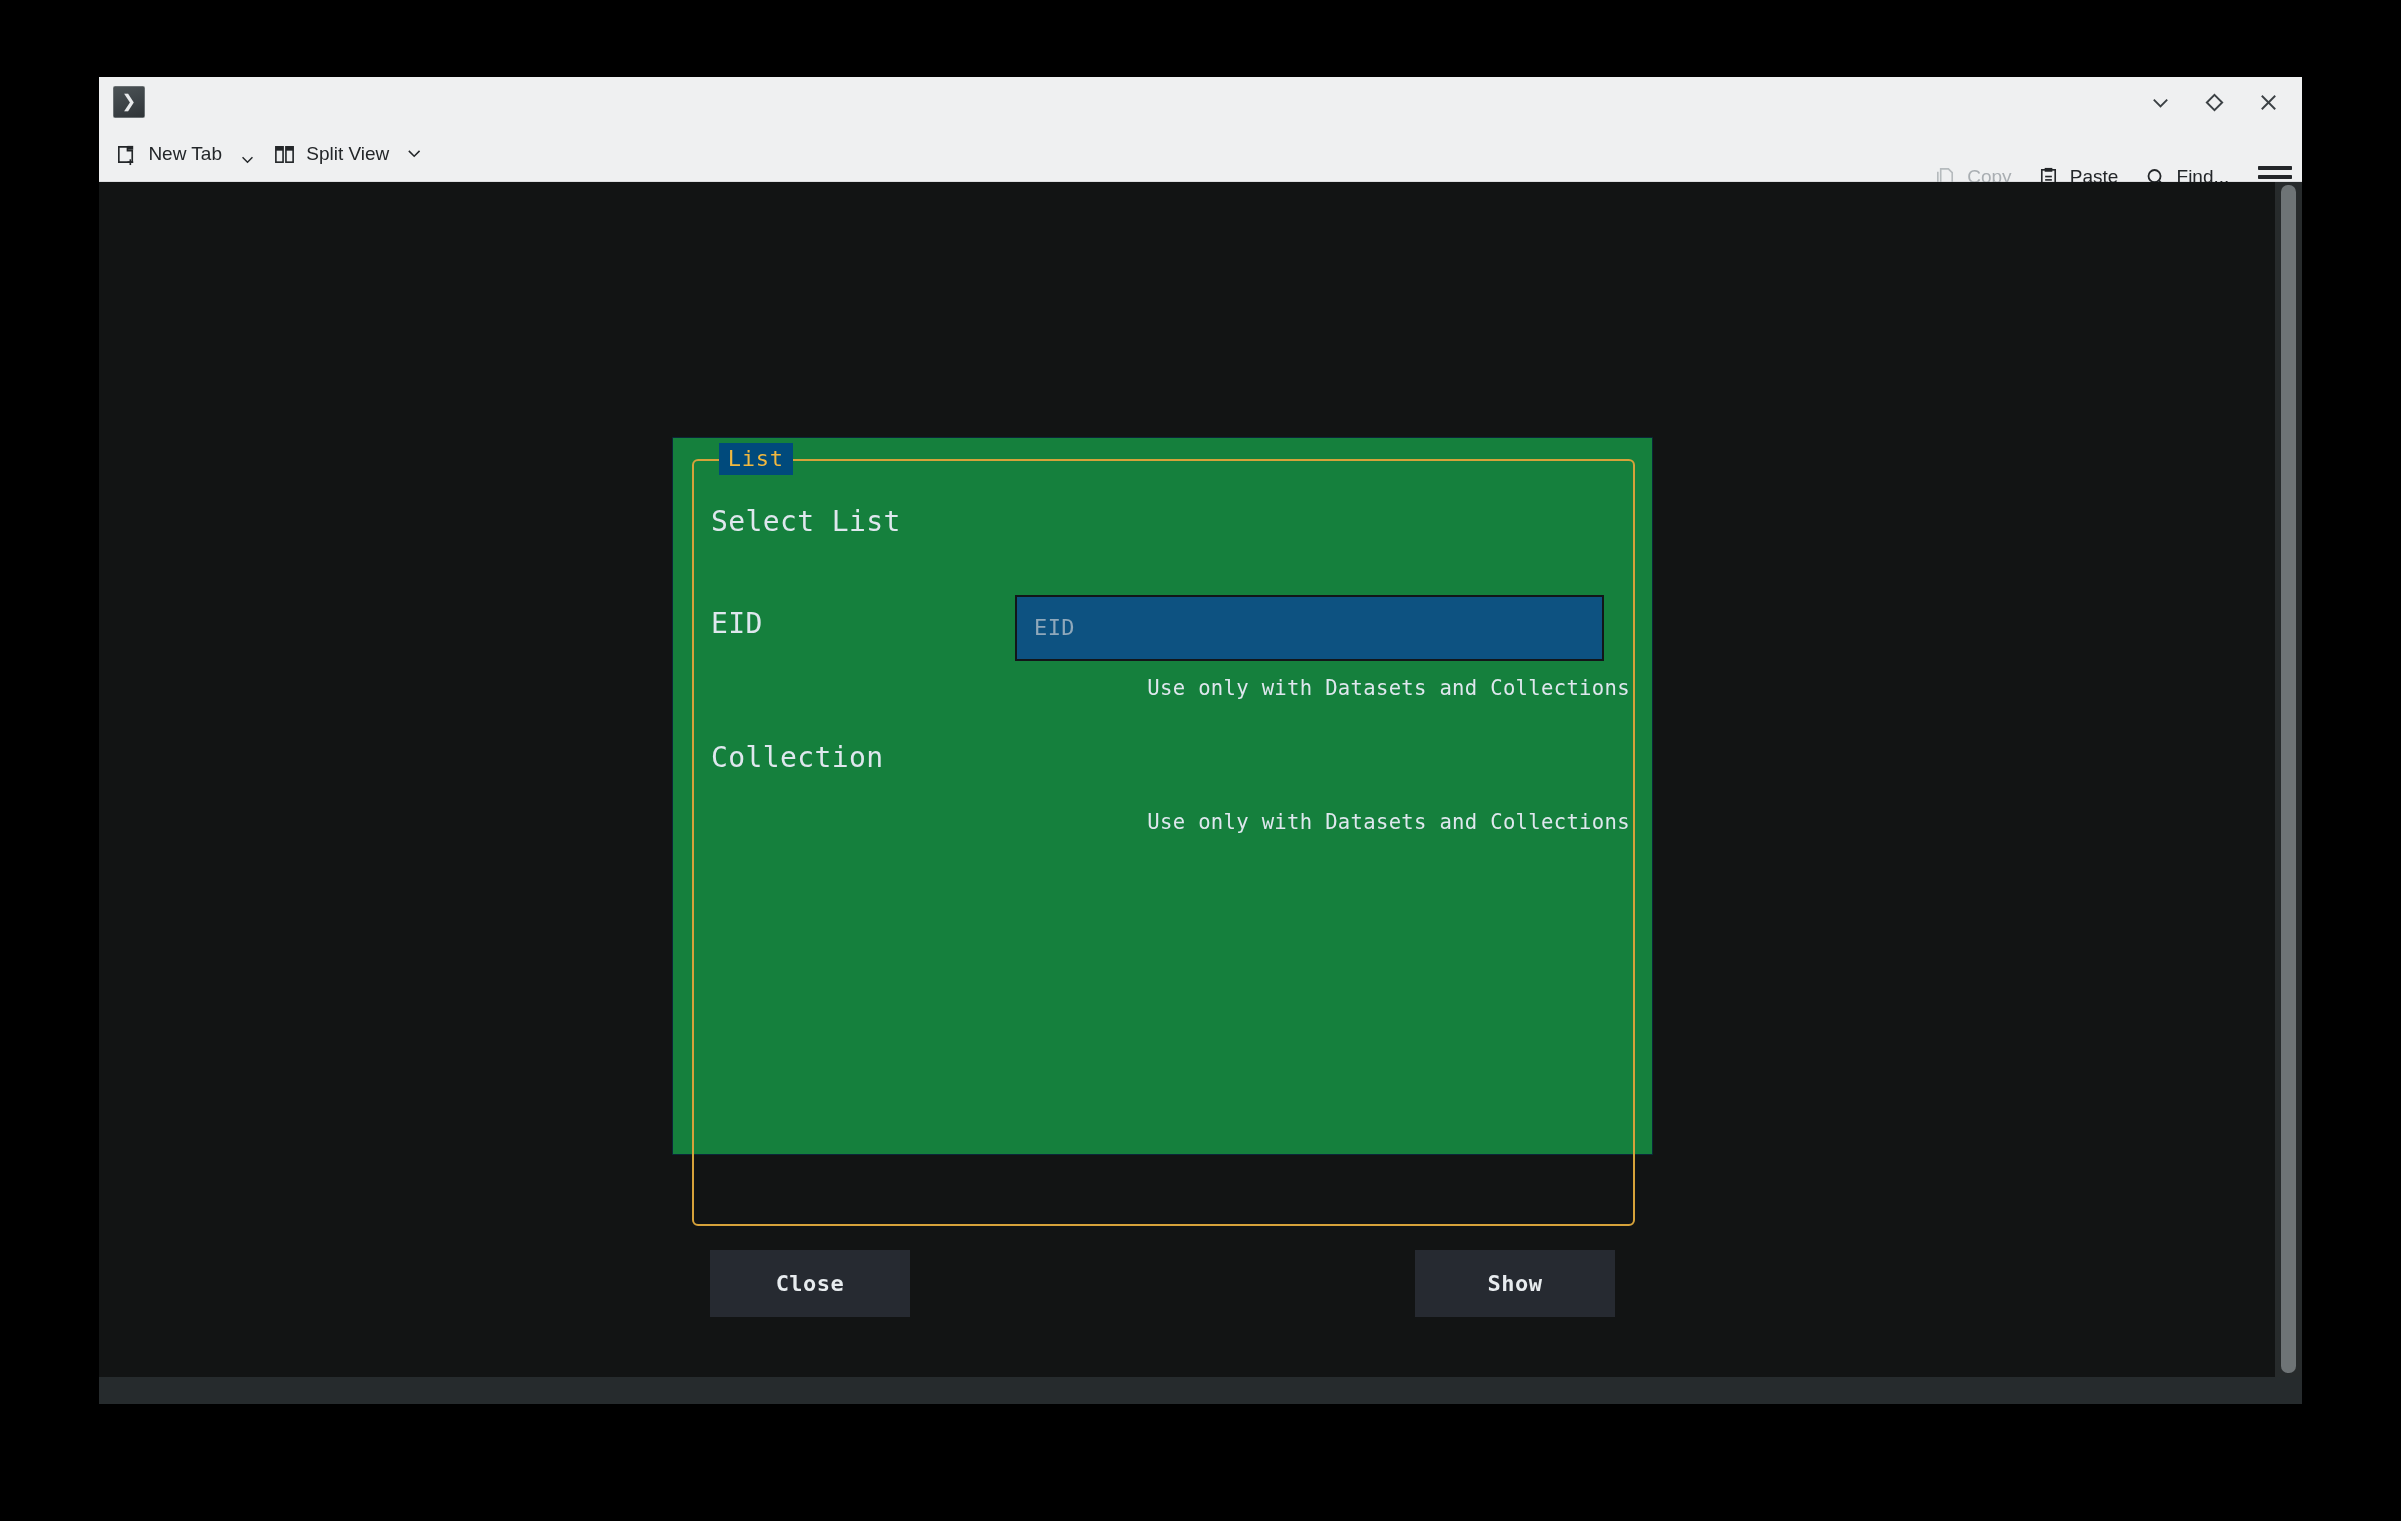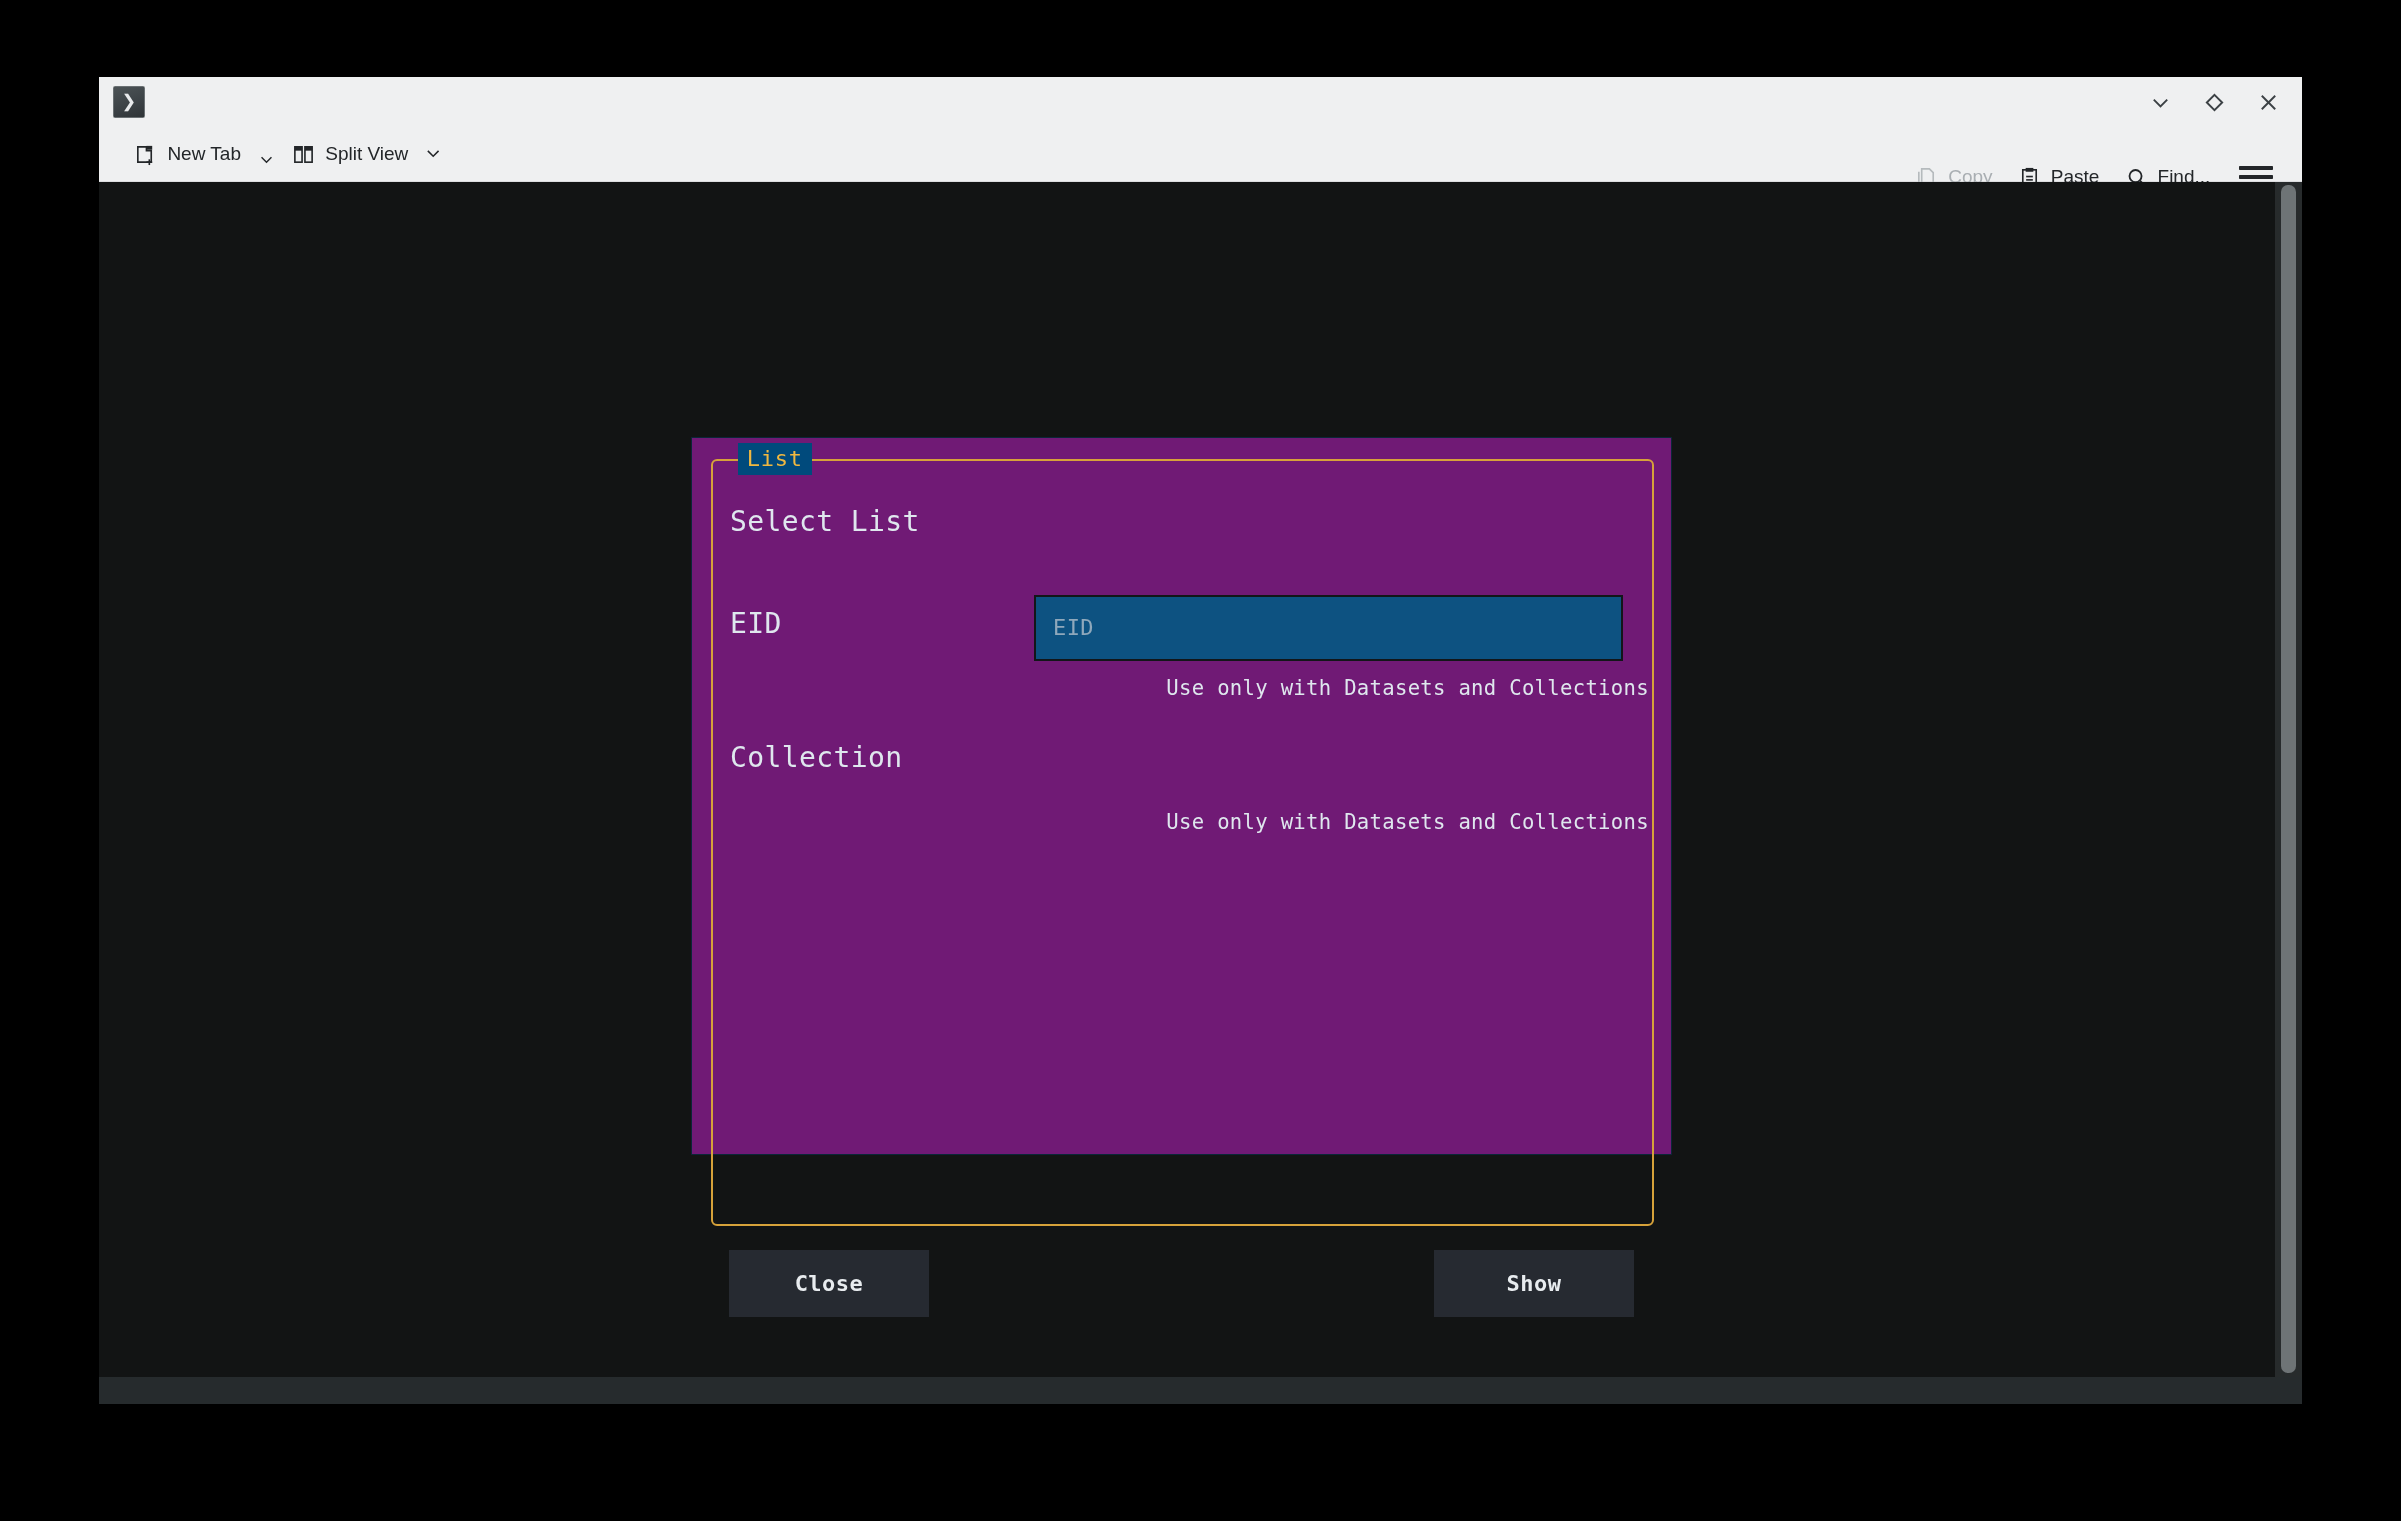--- a/index.html
+++ b/index.html
@@ -87,21 +87,21 @@
   .win-ctl svg { display: block; }
 
   
   #toolbar {
     height: 55px;
     min-height: 55px;
     background: #eff0f1;
     border-bottom: 0.8px solid #dcdddf;
     display: flex;
     align-items: center;
-    padding: 0 24px;
+    padding: 0 5px;
     box-sizing: border-box;
   }
   #toolbar-left { display: flex; align-items: center; gap: 4.6px; }
   #toolbar-right {
     margin-left: auto;
     display: flex;
     align-items: center;
     gap: 3.1px;
     margin-top: 46px;
   }
@@ -177,25 +177,25 @@
   }
   #window-footer {
     height: 27.5px;
     min-height: 27.5px;
     background: #262b2d;
   }
 
   
   #list-dialog {
     position: absolute;
-    left: 593px;
+    left: 574px;
     top: 256px;
     width: 979px;
     height: 716px;
-    background: #701a75;
+    background: #15803d;
     box-shadow: 0 0 0 0.8px #0b2c42;
   }
   #groupbox {
     position: absolute;
     left: 19px;
     top: 20.6px;
     right: 17px;
     height: 767px;
     border: 2.3px solid #d6a23a;
     border-radius: 6.1px;

